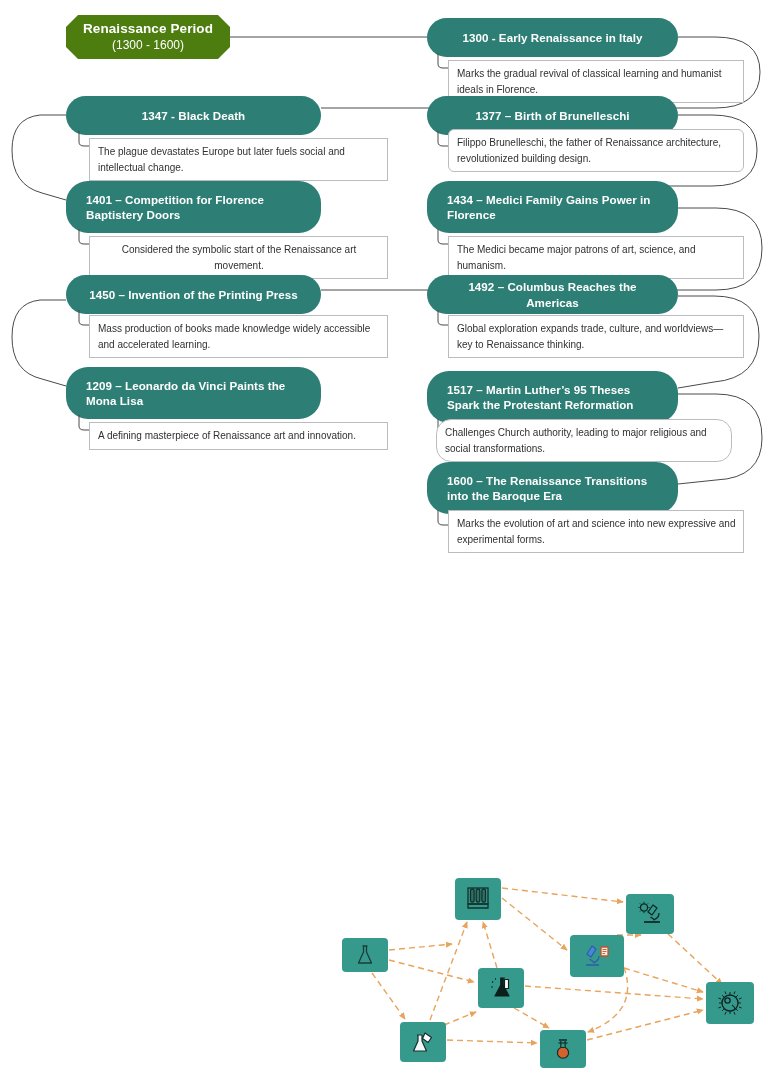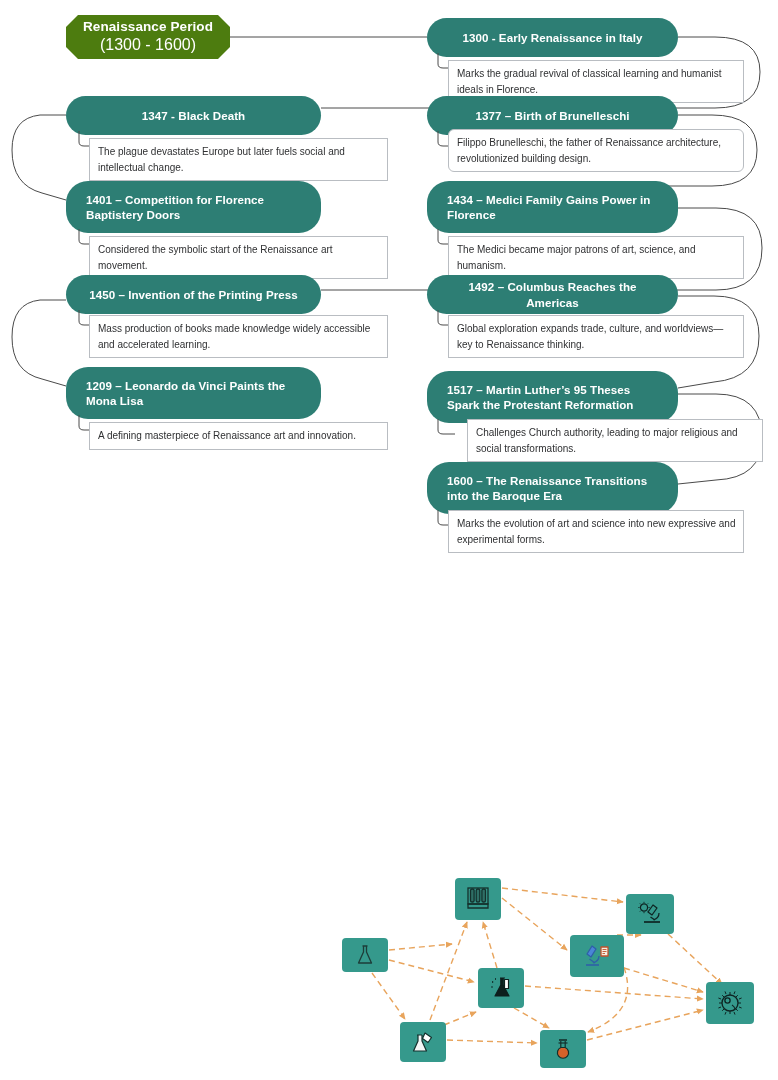--- a/index.html
+++ b/index.html
@@ -51,21 +51,21 @@
     align-items: center;
     justify-content: center;
     line-height: 1.18;
   }
   .root-title {
     font-size: 13.5px;
     font-weight: bold;
     letter-spacing: .1px;
   }
   .root-sub {
-    font-size: 16px;
+    font-size: 12px;
     font-weight: normal;
     margin-top: 1px;
   }
 
   
   .event {
     position: absolute;
   }
   .event-pill {
     position: absolute;
@@ -186,21 +186,21 @@
       <path d="M1,0 L1,11 Q1,15 6,15 L18,15" stroke="#4a4a4a" stroke-width="1" fill="none"></path>
     </svg>
     <div class="event-desc" style="left:448px; top:129px; width:296px; min-height:30px;border-radius:6px;">Filippo Brunelleschi, the father of Renaissance architecture, revolutionized building design.</div>
   </div>
 
   <div class="event">
     <div class="event-pill two-line" style="left:66px; top:181px; width:255px; height:52px;">1401 – Competition for Florence Baptistery Doors</div>
     <svg class="desc-stub" style="left:78px; top:229px;" width="18" height="16" viewBox="0 0 18 16">
       <path d="M1,0 L1,11 Q1,15 6,15 L18,15" stroke="#4a4a4a" stroke-width="1" fill="none"></path>
     </svg>
-    <div class="event-desc" style="left:89px; top:236px; width:299px; min-height:16px;">Considered the symbolic start of the Renaissance art movement.</div>
+    <div class="event-desc" style="left:89px; top:236px; width:299px; min-height:16px;text-align:center;">Considered the symbolic start of the Renaissance art movement.</div>
   </div>
 
   <div class="event">
     <div class="event-pill two-line" style="left:427px; top:181px; width:251px; height:52px;">1434 – Medici Family Gains Power in Florence</div>
     <svg class="desc-stub" style="left:437px; top:229px;" width="18" height="16" viewBox="0 0 18 16">
       <path d="M1,0 L1,11 Q1,15 6,15 L18,15" stroke="#4a4a4a" stroke-width="1" fill="none"></path>
     </svg>
     <div class="event-desc" style="left:448px; top:236px; width:296px; min-height:16px;">The Medici became major patrons of art, science, and humanism.</div>
   </div>
 
@@ -226,21 +226,21 @@
       <path d="M1,0 L1,11 Q1,15 6,15 L18,15" stroke="#4a4a4a" stroke-width="1" fill="none"></path>
     </svg>
     <div class="event-desc" style="left:89px; top:422px; width:299px; min-height:16px;">A defining masterpiece of Renaissance art and innovation.</div>
   </div>
 
   <div class="event">
     <div class="event-pill two-line" style="left:427px; top:371px; width:251px; height:52px;">1517 – Martin Luther’s 95 Theses Spark the Protestant Reformation</div>
     <svg class="desc-stub" style="left:437px; top:419px;" width="18" height="16" viewBox="0 0 18 16">
       <path d="M1,0 L1,11 Q1,15 6,15 L18,15" stroke="#4a4a4a" stroke-width="1" fill="none"></path>
     </svg>
-    <div class="event-desc" style="left:467px; top:419px; width:296px; min-height:30px;">Challenges Church authority, leading to major religious and social transformations.</div>
+    <div class="event-desc" style="left:436px; top:419px; width:296px; min-height:30px;border-radius:15px;">Challenges Church authority, leading to major religious and social transformations.</div>
   </div>
 
   <div class="event">
     <div class="event-pill two-line" style="left:427px; top:462px; width:251px; height:52px;">1600 – The Renaissance Transitions into the Baroque Era</div>
     <svg class="desc-stub" style="left:437px; top:510px;" width="18" height="16" viewBox="0 0 18 16">
       <path d="M1,0 L1,11 Q1,15 6,15 L18,15" stroke="#4a4a4a" stroke-width="1" fill="none"></path>
     </svg>
     <div class="event-desc" style="left:448px; top:510px; width:296px; min-height:30px;">Marks the evolution of art and science into new expressive and experimental forms.</div>
   </div>
 

